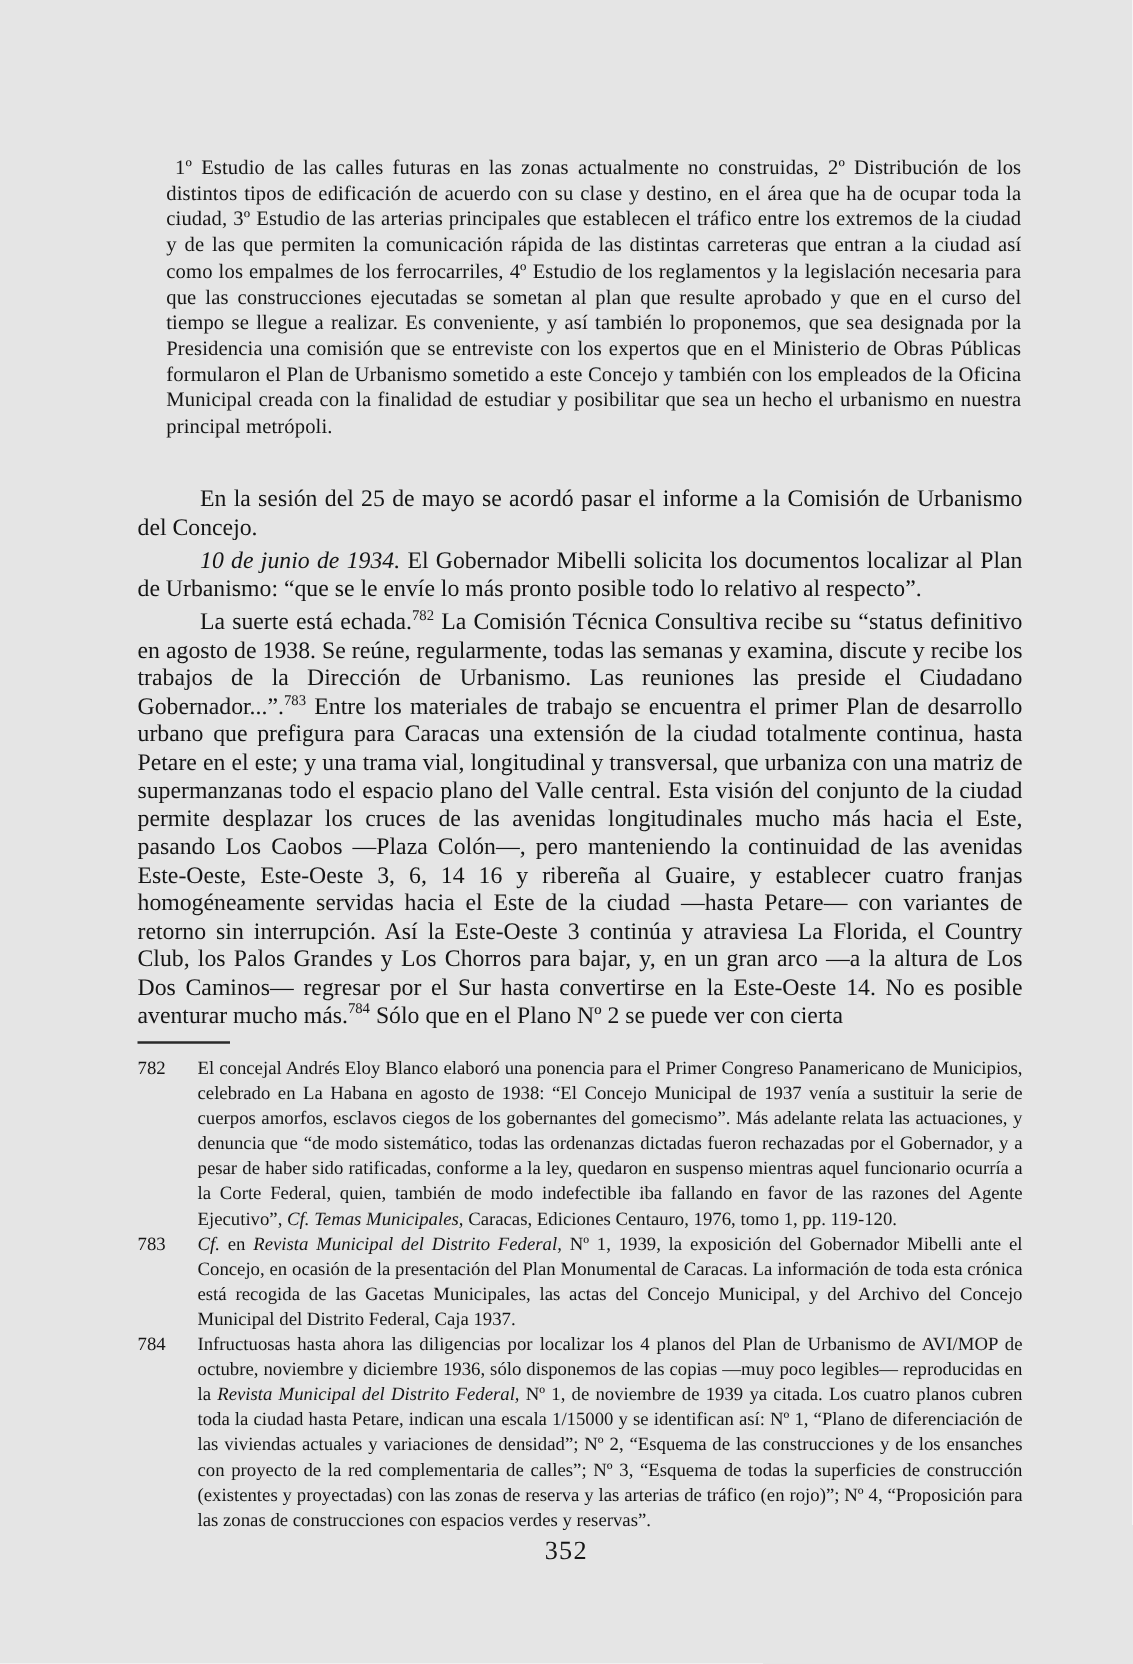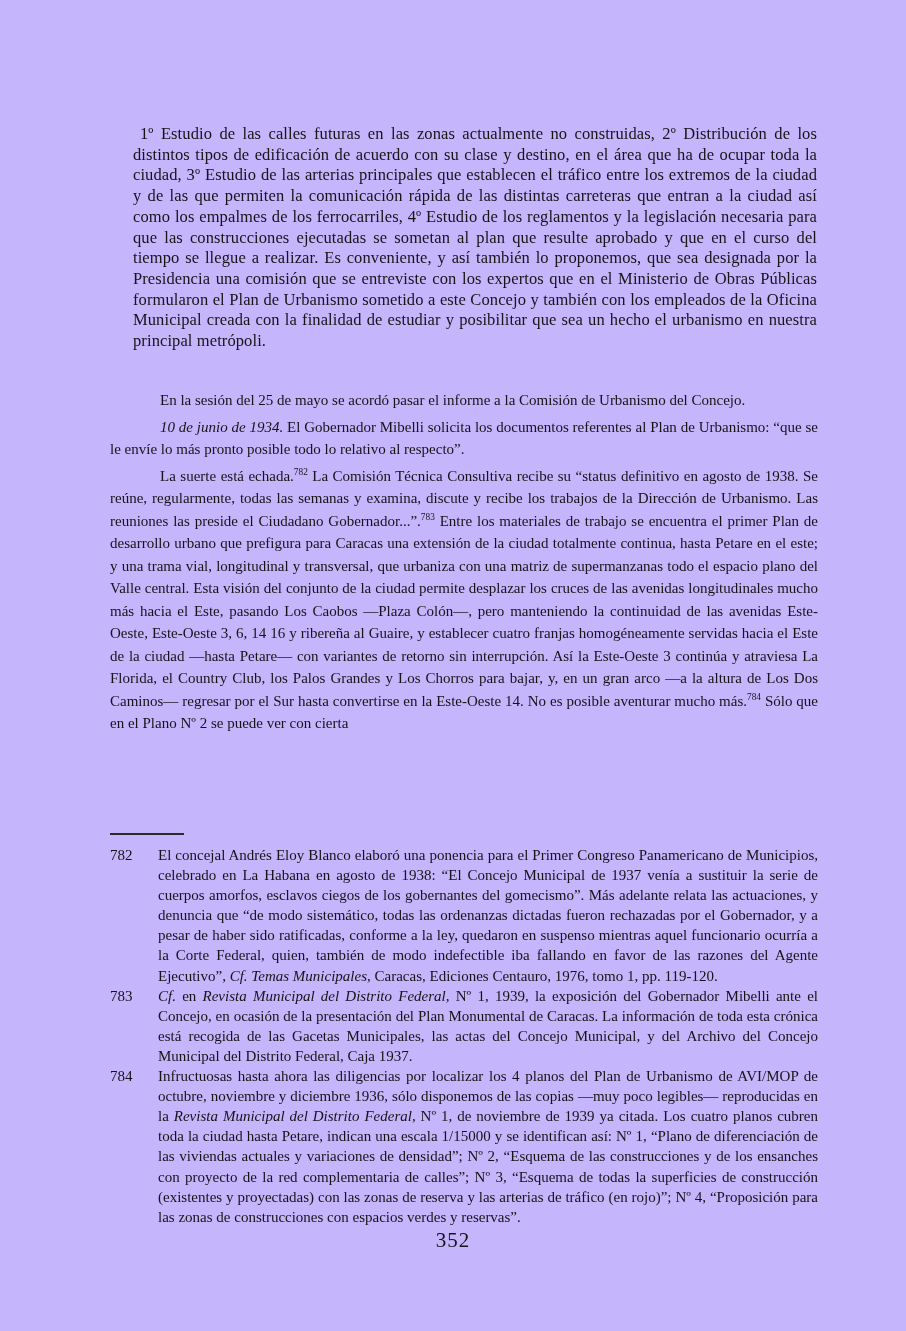--- a/index.html
+++ b/index.html
@@ -4,21 +4,21 @@
 <style>
   html, body {
     margin: 0;
     padding: 0;
     background: #ffffff;
   }
   .page {
     position: relative;
     width: 906px;
     height: 1331px;
-    background: #c4b5fd;
+    background: #e5e5e5;
     color: #151515;
     font-family: "Liberation Serif", "DejaVu Serif", serif;
     overflow: hidden;
   }
   .quote {
     position: absolute;
     top: 124px;
     left: 133px;
     width: 684px;
     margin: 0;
@@ -26,21 +26,21 @@
     line-height: 20.7px;
     text-align: justify;
     text-indent: 7px;
     letter-spacing: 0.1px;
   }
   .body-text {
     position: absolute;
     top: 389px;
     left: 110px;
     width: 708px;
-    font-size: 15px;
+    font-size: 19px;
     line-height: 22.5px;
     text-align: justify;
   }
   .para {
     margin: 0;
     text-indent: 50px;
   }
   .para + .para {
     margin-top: 4px;
   }
@@ -89,21 +89,21 @@
 </style>
 </head>
 <body>
 
 <div class="page">
 
   <blockquote class="quote">1º Estudio de las calles futuras en las zonas actualmente no construidas, 2º Distribución de los distintos tipos de edificación de acuerdo con su clase y destino, en el área que ha de ocupar toda la ciudad, 3º Estudio de las arterias principales que establecen el tráfico entre los extremos de la ciudad y de las que permiten la comunicación rápida de las distintas carreteras que entran a la ciudad así como los empalmes de los ferrocarriles, 4º Estudio de los reglamentos y la legislación necesaria para que las construcciones ejecutadas se sometan al plan que resulte aprobado y que en el curso del tiempo se llegue a realizar. Es conveniente, y así también lo proponemos, que sea designada por la Presidencia una comisión que se entreviste con los expertos que en el Ministerio de Obras Públicas formularon el Plan de Urbanismo sometido a este Concejo y también con los empleados de la Oficina Municipal creada con la finalidad de estudiar y posibilitar que sea un hecho el urbanismo en nuestra principal metrópoli.</blockquote>
 
   <div class="body-text">
     <p class="para"><span>En la sesión del 25 de mayo se acordó pasar el informe a la Comisión de Urbanismo del Concejo.</span></p>
-    <p class="para"><i>10 de junio de 1934.</i><span> El Gobernador Mibelli solicita los documentos referentes al Plan de Urbanismo: “que se le envíe lo más pronto posible todo lo relativo al respecto”.</span></p>
+    <p class="para"><i>10 de junio de 1934.</i><span> El Gobernador Mibelli solicita los documentos localizar al Plan de Urbanismo: “que se le envíe lo más pronto posible todo lo relativo al respecto”.</span></p>
     <p class="para"><span>La suerte está echada.</span><sup>782</sup><span> La Comisión Técnica Consultiva recibe su “status definitivo en agosto de 1938. Se reúne, regularmente, todas las semanas y examina, discute y recibe los trabajos de la Dirección de Urbanismo. Las reuniones las preside el Ciudadano Gobernador...”.</span><sup>783</sup><span> Entre los materiales de trabajo se encuentra el primer Plan de desarrollo urbano que prefigura para Caracas una extensión de la ciudad totalmente continua, hasta Petare en el este; y una trama vial, longitudinal y transversal, que urbaniza con una matriz de supermanzanas todo el espacio plano del Valle central. Esta visión del conjunto de la ciudad permite desplazar los cruces de las avenidas longitudinales mucho más hacia el Este, pasando Los Caobos —Plaza Colón—, pero manteniendo la continuidad de las avenidas Este-Oeste, Este-Oeste 3, 6, 14 16 y ribereña al Guaire, y establecer cuatro franjas homogéneamente servidas hacia el Este de la ciudad —hasta Petare— con variantes de retorno sin interrupción. Así la Este-Oeste 3 continúa y atraviesa La Florida, el Country Club, los Palos Grandes y Los Chorros para bajar, y, en un gran arco —a la altura de Los Dos Caminos— regresar por el Sur hasta convertirse en la Este-Oeste 14. No es posible aventurar mucho más.</span><sup>784</sup><span> Sólo que en el Plano Nº 2 se puede ver con cierta</span></p>
   </div>
 
   <div class="fn-rule"></div>
 
   <div class="footnotes">
     <div class="fn">
       <span class="fn-num">782</span>
       <span class="fn-text"><span>El concejal Andrés Eloy Blanco elaboró una ponencia para el Primer Congreso Panamericano de Municipios, celebrado en La Habana en agosto de 1938: “El Concejo Municipal de 1937 venía a sustituir la serie de cuerpos amorfos, esclavos ciegos de los gobernantes del gomecismo”. Más adelante relata las actuaciones, y denuncia que “de modo sistemático, todas las ordenanzas dictadas fueron rechazadas por el Gobernador, y a pesar de haber sido ratificadas, conforme a la ley, quedaron en suspenso mientras aquel funcionario ocurría a la Corte Federal, quien, también de modo indefectible iba fallando en favor de las razones del Agente Ejecutivo”, </span><i>Cf. Temas Municipales,</i><span> Caracas, Ediciones Centauro, 1976, tomo 1, pp. 119-120.</span></span>
     </div>

